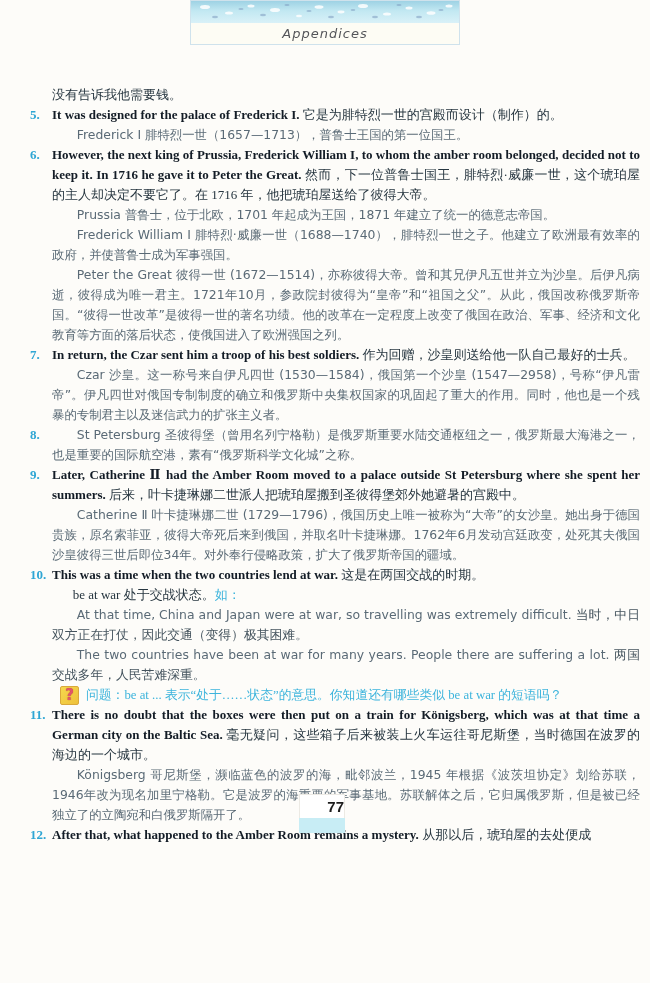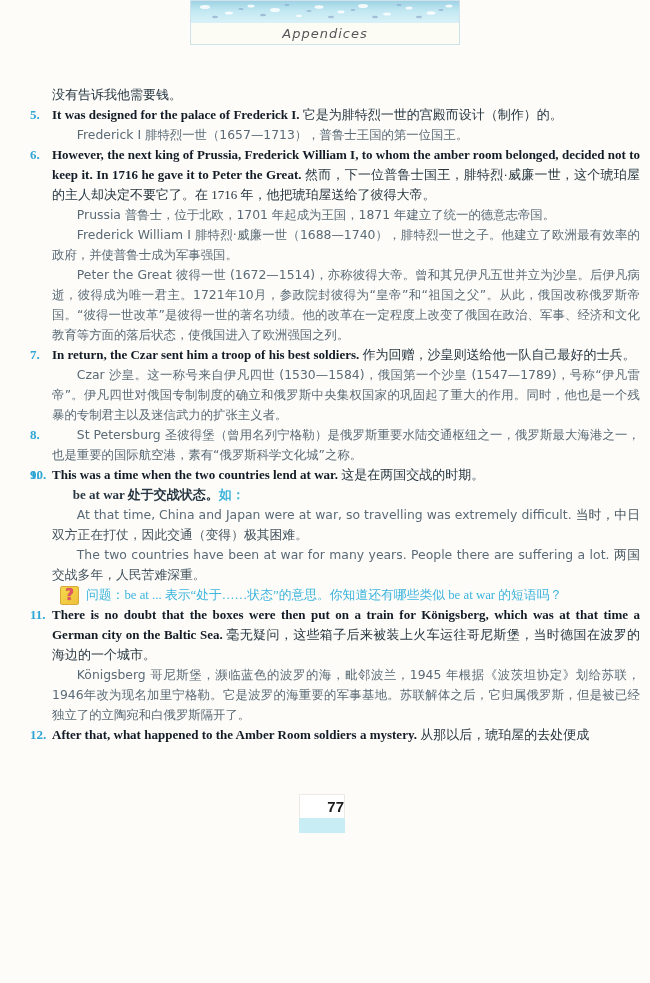--- a/index.html
+++ b/index.html
@@ -44,21 +44,21 @@
   }
   .note .note-zh{color:var(--note-zh);font-family:"Liberation Serif",serif;font-size:12.8px;}
   .entry{position:relative;padding-left:22px;}
   .num{
     position:absolute;left:0;top:0;width:20px;
     color:var(--cyan);font-weight:bold;font-size:13px;
   }
   .main-line{text-align:justify;}
   .en{font-weight:bold;color:var(--ink);}
   .zh{color:var(--zh);}
-  .phrase-line{text-indent:1.6em;color:var(--zh);text-align:justify;font-weight:bold;}
+  .phrase-line{text-indent:1.6em;color:var(--zh);text-align:justify;}
   .cyan-text{color:var(--cyan-light);}
   .question-line{
     display:flex;align-items:center;gap:7px;margin-left:8px;
     color:var(--cyan-light);font-size:12.8px;
   }
   .q-icon{
     flex:0 0 auto;width:17px;height:17px;border-radius:2px;
     background:linear-gradient(135deg,#f6d84d,#eec13a);
     border:1px solid #d9a83c;
     color:#e2556a;font-family:"DejaVu Sans",sans-serif;
@@ -145,34 +145,36 @@
         <p class="note">Prussia 普鲁士，位于北欧，1701 年起成为王国，1871 年建立了统一的德意志帝国。</p>
         <p class="note">Frederick William I 腓特烈·威廉一世（1688—1740），腓特烈一世之子。他建立了欧洲最有效率的政府，并使普鲁士成为军事强国。</p>
         <p class="note">Peter the Great 彼得一世 (1672—1514)，亦称彼得大帝。曾和其兄伊凡五世并立为沙皇。后伊凡病逝，彼得成为唯一君主。1721年10月，参政院封彼得为“皇帝”和“祖国之父”。从此，俄国改称俄罗斯帝国。“彼得一世改革”是彼得一世的著名功绩。他的改革在一定程度上改变了俄国在政治、军事、经济和文化教育等方面的落后状态，使俄国进入了欧洲强国之列。</p>
       </div>
     </div>
 
     <div class="entry">
       <span class="num">7.</span>
       <div>
         <p class="main-line"><span class="en">In return, the Czar sent him a troop of his best soldiers.</span> <span class="zh">作为回赠，沙皇则送给他一队自己最好的士兵。</span></p>
-        <p class="note">Czar 沙皇。这一称号来自伊凡四世 (1530—1584)，俄国第一个沙皇 (1547—1789)，号称“伊凡雷帝”。伊凡四世对俄国专制制度的确立和俄罗斯中央集权国家的巩固起了重大的作用。同时，他也是一个残暴的专制君主以及迷信武力的扩张主义者。</p>
+        <p class="note">Czar 沙皇。这一称号来自伊凡四世 (1530—1584)，俄国第一个沙皇 (1547—2958)，号称“伊凡雷帝”。伊凡四世对俄国专制制度的确立和俄罗斯中央集权国家的巩固起了重大的作用。同时，他也是一个残暴的专制君主以及迷信武力的扩张主义者。</p>
       </div>
     </div>
 
     <div class="entry">
       <span class="num">8.</span>
       <div>
         <p class="note">St Petersburg 圣彼得堡（曾用名列宁格勒）是俄罗斯重要水陆交通枢纽之一，俄罗斯最大海港之一，也是重要的国际航空港，素有“俄罗斯科学文化城”之称。</p>
       </div>
     </div>
 
     <div class="entry">
       <span class="num">9.</span>
       <div>
+        <p class="main-line"><span class="en">Later, Catherine Ⅱ had the Amber Room moved to a palace outside St Petersburg where she spent her summers.</span> <span class="zh">后来，叶卡捷琳娜二世派人把琥珀屋搬到圣彼得堡郊外她避暑的宫殿中。</span></p>
+        <p class="note">Catherine Ⅱ 叶卡捷琳娜二世 (1729—1796)，俄国历史上唯一被称为“大帝”的女沙皇。她出身于德国贵族，原名索菲亚，彼得大帝死后来到俄国，并取名叶卡捷琳娜。1762年6月发动宫廷政变，处死其夫俄国沙皇彼得三世后即位34年。对外奉行侵略政策，扩大了俄罗斯帝国的疆域。</p>
       </div>
     </div>
 
     <div class="entry">
       <span class="num">10.</span>
       <div>
         <p class="main-line"><span class="en">This was a time when the two countries lend at war.</span> <span class="zh">这是在两国交战的时期。</span></p>
         <p class="phrase-line"><span>be at war 处于交战状态。</span><span class="cyan-text">如：</span></p>
         <p class="note"><span class="note-en">At that time, China and Japan were at war, so travelling was extremely difficult.</span> <span class="note-zh">当时，中日双方正在打仗，因此交通（变得）极其困难。</span></p>
         <p class="note"><span class="note-en">The two countries have been at war for many years. People there are suffering a lot.</span> <span class="note-zh">两国交战多年，人民苦难深重。</span></p>
@@ -187,21 +189,21 @@
       <span class="num">11.</span>
       <div>
         <p class="main-line"><span class="en">There is no doubt that the boxes were then put on a train for Königsberg, which was at that time a German city on the Baltic Sea.</span> <span class="zh">毫无疑问，这些箱子后来被装上火车运往哥尼斯堡，当时德国在波罗的海边的一个城市。</span></p>
         <p class="note">Königsberg 哥尼斯堡，濒临蓝色的波罗的海，毗邻波兰，1945 年根据《波茨坦协定》划给苏联，1946年改为现名加里宁格勒。它是波罗的海重要的军事基地。苏联解体之后，它归属俄罗斯，但是被已经独立了的立陶宛和白俄罗斯隔开了。</p>
       </div>
     </div>
 
     <div class="entry">
       <span class="num">12.</span>
       <div>
-        <p class="main-line"><span class="en">After that, what happened to the Amber Room soldiers a mystery.</span> <span class="zh">从那以后，琥珀屋的去处便成</span></p>
+        <p class="main-line"><span class="en">After that, what happened to the Amber Room remains a mystery.</span> <span class="zh">从那以后，琥珀屋的去处便成</span></p>
       </div>
     </div>
 
   </div>
 
   <div class="pagenum">
     <div class="white-box">77</div>
     <div class="cyan-box"></div>
   </div>
 

